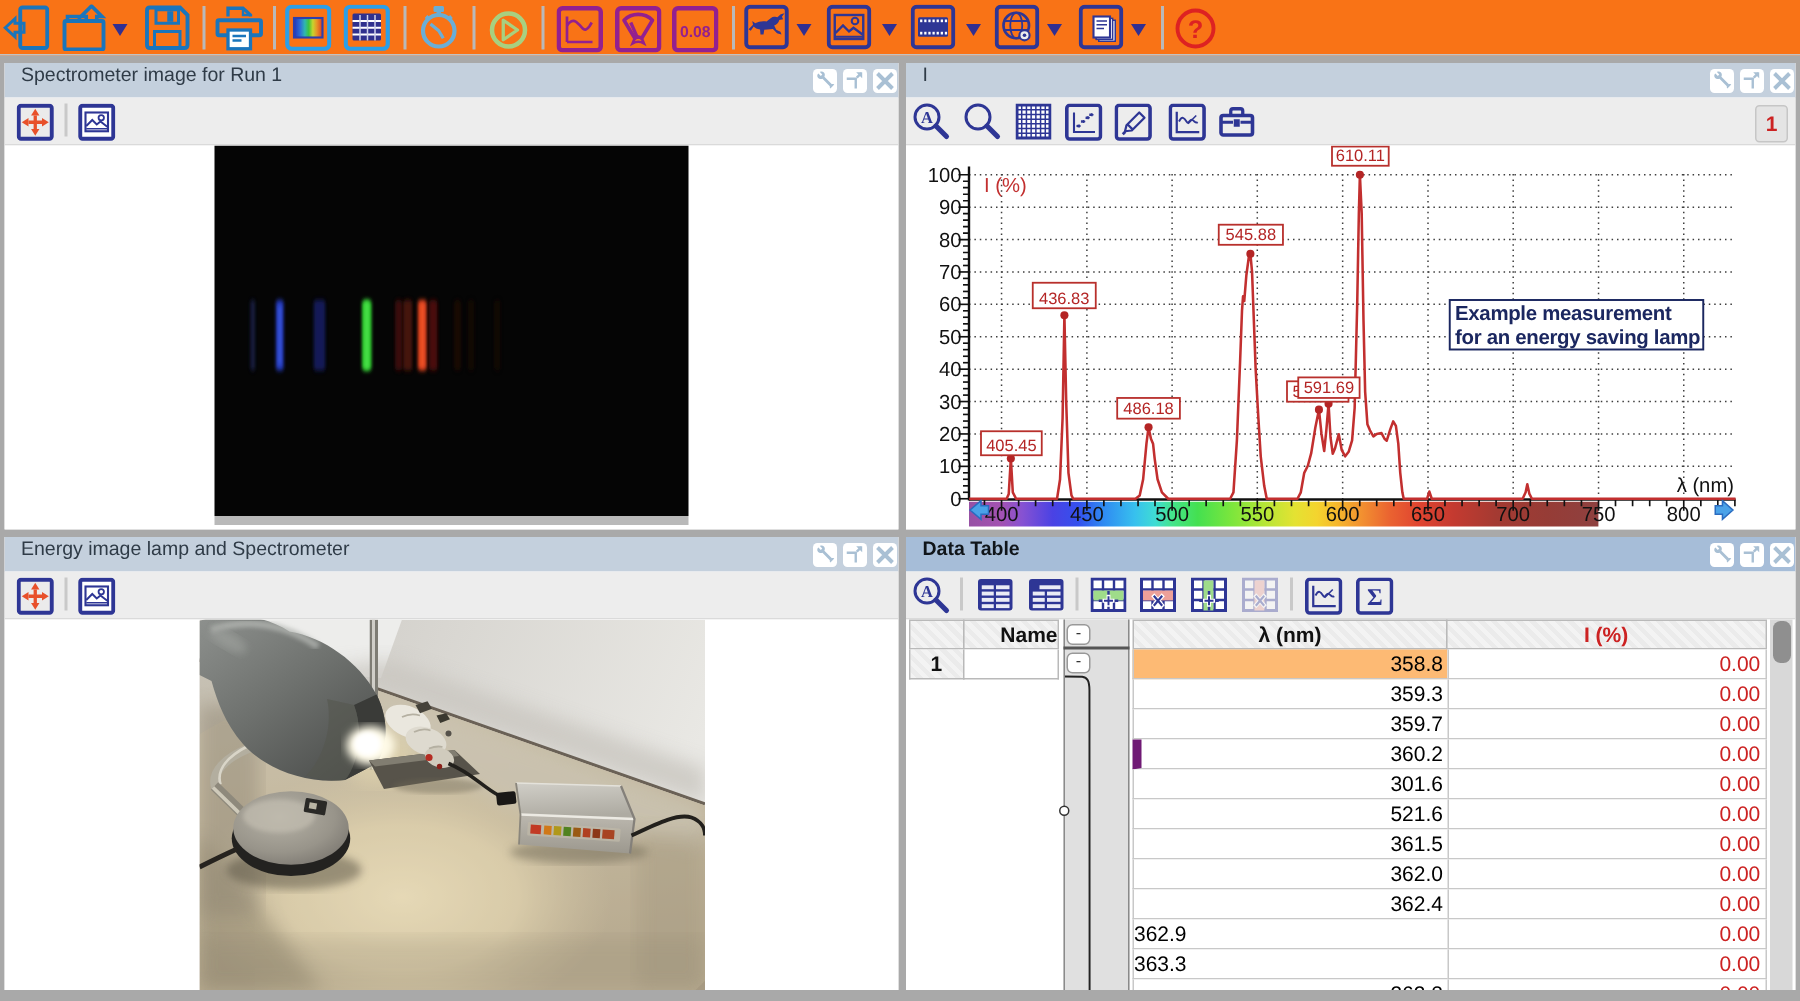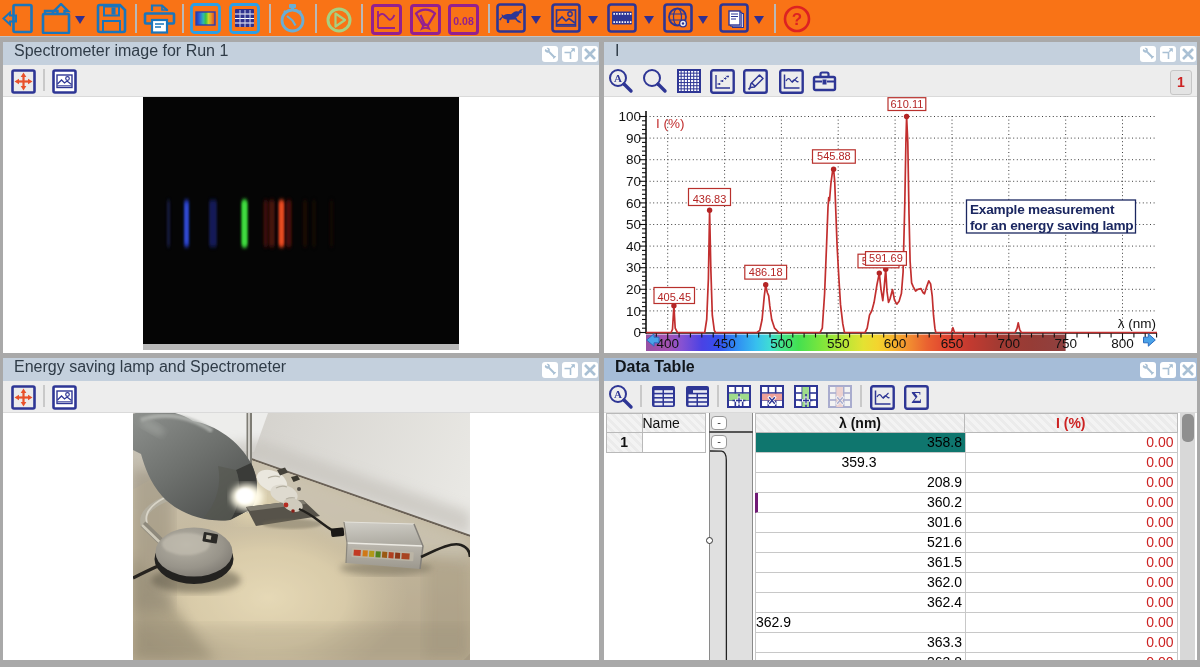--- a/index.html
+++ b/index.html
@@ -1,21 +1,21 @@
 <!DOCTYPE html>
 <html><head><meta charset="utf-8"><style>
 html,body{margin:0;padding:0}
 body{width:1200px;height:667px;background:#a9a9a9;font-family:"Liberation Sans",sans-serif;position:relative;overflow:hidden}
 .abs{position:absolute}
 #maintb{position:absolute;left:0;top:0;width:1200px;height:36px;background:#f97316;border-bottom:1px solid #c2c2c2}
 .sep{position:absolute;top:4px;width:2px;height:29px;background:#b9b9b9}
 .dd{position:absolute;width:0;height:0;border-left:5.5px solid transparent;border-right:5.5px solid transparent;border-top:8px solid #312f91;top:16px}
 .panel{position:absolute;background:#fff;overflow:hidden}
 .ptitle{position:absolute;left:0;right:0;top:0;height:23px;background:#c4d0dd}
-.ptxt{position:absolute;left:11px;top:0;font-size:16px;color:#2f3b47}
+.ptxt{position:absolute;left:11px;top:0;font-size:13px;color:#2f3b47}
 .ptool{position:absolute;left:0;right:0;top:23px;height:31px;background:#ededed;border-bottom:1px solid #dadada}
 .wbtn{position:absolute;top:3.5px;width:16px;height:16px;background:#fff;border-radius:3px}
 .psep{position:absolute;top:4px;width:2px;height:22px;background:#c9c9c9}
 </style></head>
 <body>
 <div id="maintb">
     <svg class="abs" style="left:2px;top:3px" width="31" height="31" viewBox="0 0 31 31">
       <rect x="11.5" y="2" width="18" height="27" rx="1.5" fill="none" stroke="#1a75bc" stroke-width="2.6"></rect>
       <path d="M1.5 15.5 L8 9.5 V12.5 H14 V18.5 H8 V21.5 Z" fill="none" stroke="#1a75bc" stroke-width="2"></path>
     </svg>
@@ -476,21 +476,21 @@
         <path d="M659 337.2 h-5 v-3.4 l-7.3 6.2 7.3 6.2 v-3.4 h5 Z" fill="#4aa2e8" stroke="#2a6cc0" stroke-width="1"></path>
         <path d="M1143.5 337.2 h4.8 v-3.4 l7 6.2 -7 6.2 v-3.4 h-4.8 Z" fill="#4aa2e8" stroke="#2a6cc0" stroke-width="1"></path>
         <rect x="966.5" y="200" width="169" height="33" fill="#fff" stroke="#1b2760" stroke-width="1.3"></rect>
         <text x="970" y="213.5" class="nt">Example measurement</text>
         <text x="970" y="229.5" class="nt">for an energy saving lamp</text>
 </svg>
     </div>
 </div>
 <div class="panel" id="pBL" style="left:3px;top:358px;width:596px;height:302px">
  <div class="ptitle">
-      <span class="ptxt">Energy saving lamp and Spectrometer</span>
+      <span class="ptxt">Energy image lamp and Spectrometer</span>
       <div class="wbtn" style="right:41.5px"><svg width="16" height="16" viewBox="0 0 16 16">
           <path d="M3.2 5.6 C2.6 4.8 2.8 3.6 3.6 3 L5.2 4.6 6.2 3.6 4.6 2 C5.5 1.5 6.6 1.7 7.3 2.4 C8 3.2 8.1 4.3 7.6 5.1 L12.6 10.1 C13.6 9.9 14.2 10.4 14.2 10.4 L11.6 13 C11.6 13 11 12.4 11.2 11.5 L6.3 6.5 C5.3 7 4 6.6 3.2 5.6 Z" fill="#a9c0d4"></path>
         </svg></div>
       <div class="wbtn" style="right:21.5px"><svg width="16" height="16" viewBox="0 0 16 16">
           <path d="M2.5 6.5 H8.5 V13" fill="none" stroke="#a9c0d4" stroke-width="1.6"></path>
           <path d="M9.2 5.8 L12.2 2.8" stroke="#a9c0d4" stroke-width="1.6"></path>
           <path d="M12.8 6.2 V2.2 H8.8 Z" fill="#a9c0d4"></path>
         </svg></div>
       <div class="wbtn" style="right:1.5px"><svg width="16" height="16" viewBox="0 0 16 16">
           <path d="M3 3 L13 13 M13 3 L3 13" stroke="#a9c0d4" stroke-width="2.6"></path>
@@ -752,53 +752,53 @@
         <path d="M7 12 C9 8 10.5 9.5 12 12 C13.5 14.5 14 10 16 11 C17.5 11.8 18 13.5 19.5 12.5" fill="none" stroke="#2e3695" stroke-width="1.3"></path>
         <path d="M13 13.5 L18.5 8" stroke="#2e3695" stroke-width="1.1"></path>
       </svg>
       <svg class="abs" style="left:300px;top:4px" width="25" height="25" viewBox="0 0 25 25">
         <rect x="1.2" y="1.2" width="22.5" height="22.5" rx="2" fill="none" stroke="#2e3695" stroke-width="2.4"></rect>
         <text x="12.5" y="18" font-size="16" font-weight="bold" fill="#2e3695" text-anchor="middle" font-family="Liberation Serif">Σ</text>
       </svg>
     </div>
  <div class="abs" id="brContent" style="left:0;top:55px;right:0;bottom:0;background:#fff">
       <div class="abs" style="left:2px;top:0;width:36.5px;height:19.5px;background:repeating-linear-gradient(45deg,#f3f3f3 0 3px,#ebebeb 3px 6px);border:1px solid #b9b9b9;box-sizing:border-box"></div>
-      <div class="abs" style="left:37.5px;top:0;width:64.5px;height:19.5px;background:repeating-linear-gradient(45deg,#f3f3f3 0 3px,#ebebeb 3px 6px);border:1px solid #b9b9b9;box-sizing:border-box;font-weight:normal;font-size:14px;text-align:left;line-height:18px;color:#111">Name</div>
+      <div class="abs" style="left:37.5px;top:0;width:64.5px;height:19.5px;background:repeating-linear-gradient(45deg,#f3f3f3 0 3px,#ebebeb 3px 6px);border:1px solid #b9b9b9;box-sizing:border-box;font-weight:bold;font-size:14px;text-align:right;line-height:18px;color:#111">Name</div>
       <div class="abs" style="left:151px;top:0;width:210px;height:19.5px;background:repeating-linear-gradient(45deg,#f3f3f3 0 3px,#ebebeb 3px 6px);border:1px solid #b9b9b9;box-sizing:border-box;font-weight:bold;font-size:14px;text-align:center;line-height:18px;color:#111">λ (nm)</div>
       <div class="abs" style="left:360px;top:0;width:213.5px;height:19.5px;background:repeating-linear-gradient(45deg,#f3f3f3 0 3px,#ebebeb 3px 6px);border:1px solid #b9b9b9;box-sizing:border-box;font-weight:bold;font-size:14px;text-align:center;line-height:18px;color:#cc2222">I (%)</div>
       <div class="abs" style="left:2px;top:19.5px;width:36.5px;height:20px;background:repeating-linear-gradient(45deg,#f3f3f3 0 3px,#ebebeb 3px 6px);border:1px solid #b9b9b9;border-top:none;box-sizing:border-box;font-weight:bold;font-size:14px;text-align:center;line-height:19px;color:#111">1</div>
       <div class="abs" style="left:37.5px;top:19.5px;width:64.5px;height:20px;background:#fff;border:1px solid #b9b9b9;border-top:none;box-sizing:border-box"></div>
       <div class="abs" style="left:105px;top:0;width:44px;height:247px;background:#e0e0e0;border-left:1px solid #8a8a8a;border-right:1px solid #8a8a8a;box-sizing:border-box"></div>
       <div class="abs" style="left:105px;top:17.5px;width:44px;height:2px;background:#555"></div>
       <div class="abs" style="left:107px;top:2.5px;background:#fff;border:1px solid #999;border-radius:4px;width:14px;height:12px;font-size:11px;line-height:10px;text-align:center;color:#333">-</div>
       <div class="abs" style="left:107px;top:21.5px;background:#fff;border:1px solid #999;border-radius:4px;width:14px;height:12px;font-size:11px;line-height:10px;text-align:center;color:#333">-</div>
       <svg class="abs" style="left:105px;top:0" width="44" height="247" viewBox="0 0 44 247">
         <path d="M1 38 L12.5 38.2 C16 38.6 17.2 41 17.3 47 L17.4 247" fill="none" stroke="#222" stroke-width="1.3"></path>
       </svg>
       <div class="abs" style="left:101.5px;top:123.5px;width:5px;height:5px;background:#fff;border:1px solid #333;border-radius:50%"></div>
-      <div class="abs" style="left:151px;top:19.5px;width:210px;height:20px;background:#0f766e;border-bottom:1px solid #c8c8c8;border-left:1px solid #c8c8c8;box-sizing:border-box;font-size:14px;text-align:right;padding-right:3px;line-height:19px;color:#000">358.8</div>
+      <div class="abs" style="left:151px;top:19.5px;width:210px;height:20px;background:#fdba74;border-bottom:1px solid #c8c8c8;border-left:1px solid #c8c8c8;box-sizing:border-box;font-size:14px;text-align:right;padding-right:3px;line-height:19px;color:#000">358.8</div>
       <div class="abs" style="left:361px;top:19.5px;width:212.5px;height:20px;background:#fff;border-bottom:1px solid #c8c8c8;border-left:1px solid #c8c8c8;border-right:1px solid #c8c8c8;box-sizing:border-box;font-size:14px;text-align:right;padding-right:3px;line-height:19px;color:#cc2222">0.00</div>
-      <div class="abs" style="left:151px;top:39.5px;width:210px;height:20px;background:#fff;border-bottom:1px solid #c8c8c8;border-left:1px solid #c8c8c8;box-sizing:border-box;font-size:14px;text-align:center;padding-right:3px;line-height:19px;color:#000">359.3</div>
+      <div class="abs" style="left:151px;top:39.5px;width:210px;height:20px;background:#fff;border-bottom:1px solid #c8c8c8;border-left:1px solid #c8c8c8;box-sizing:border-box;font-size:14px;text-align:right;padding-right:3px;line-height:19px;color:#000">359.3</div>
       <div class="abs" style="left:361px;top:39.5px;width:212.5px;height:20px;background:#fff;border-bottom:1px solid #c8c8c8;border-left:1px solid #c8c8c8;border-right:1px solid #c8c8c8;box-sizing:border-box;font-size:14px;text-align:right;padding-right:3px;line-height:19px;color:#cc2222">0.00</div>
-      <div class="abs" style="left:151px;top:59.5px;width:210px;height:20px;background:#fff;border-bottom:1px solid #c8c8c8;border-left:1px solid #c8c8c8;box-sizing:border-box;font-size:14px;text-align:right;padding-right:3px;line-height:19px;color:#000">208.9</div>
+      <div class="abs" style="left:151px;top:59.5px;width:210px;height:20px;background:#fff;border-bottom:1px solid #c8c8c8;border-left:1px solid #c8c8c8;box-sizing:border-box;font-size:14px;text-align:right;padding-right:3px;line-height:19px;color:#000">359.7</div>
       <div class="abs" style="left:361px;top:59.5px;width:212.5px;height:20px;background:#fff;border-bottom:1px solid #c8c8c8;border-left:1px solid #c8c8c8;border-right:1px solid #c8c8c8;box-sizing:border-box;font-size:14px;text-align:right;padding-right:3px;line-height:19px;color:#cc2222">0.00</div>
-      <div class="abs" style="left:151px;top:79.5px;width:210px;height:20px;background:#fff;border-bottom:1px solid #c8c8c8;border-left:3px solid #701a75;box-sizing:border-box;font-size:14px;text-align:right;padding-right:3px;line-height:19px;color:#000">360.2</div>
+      <div class="abs" style="left:151px;top:79.5px;width:210px;height:20px;background:#fff;border-bottom:1px solid #c8c8c8;border-left:6px solid #701a75;box-sizing:border-box;font-size:14px;text-align:right;padding-right:3px;line-height:19px;color:#000">360.2</div>
       <div class="abs" style="left:361px;top:79.5px;width:212.5px;height:20px;background:#fff;border-bottom:1px solid #c8c8c8;border-left:1px solid #c8c8c8;border-right:1px solid #c8c8c8;box-sizing:border-box;font-size:14px;text-align:right;padding-right:3px;line-height:19px;color:#cc2222">0.00</div>
       <div class="abs" style="left:151px;top:99.5px;width:210px;height:20px;background:#fff;border-bottom:1px solid #c8c8c8;border-left:1px solid #c8c8c8;box-sizing:border-box;font-size:14px;text-align:right;padding-right:3px;line-height:19px;color:#000">301.6</div>
       <div class="abs" style="left:361px;top:99.5px;width:212.5px;height:20px;background:#fff;border-bottom:1px solid #c8c8c8;border-left:1px solid #c8c8c8;border-right:1px solid #c8c8c8;box-sizing:border-box;font-size:14px;text-align:right;padding-right:3px;line-height:19px;color:#cc2222">0.00</div>
       <div class="abs" style="left:151px;top:119.5px;width:210px;height:20px;background:#fff;border-bottom:1px solid #c8c8c8;border-left:1px solid #c8c8c8;box-sizing:border-box;font-size:14px;text-align:right;padding-right:3px;line-height:19px;color:#000">521.6</div>
       <div class="abs" style="left:361px;top:119.5px;width:212.5px;height:20px;background:#fff;border-bottom:1px solid #c8c8c8;border-left:1px solid #c8c8c8;border-right:1px solid #c8c8c8;box-sizing:border-box;font-size:14px;text-align:right;padding-right:3px;line-height:19px;color:#cc2222">0.00</div>
       <div class="abs" style="left:151px;top:139.5px;width:210px;height:20px;background:#fff;border-bottom:1px solid #c8c8c8;border-left:1px solid #c8c8c8;box-sizing:border-box;font-size:14px;text-align:right;padding-right:3px;line-height:19px;color:#000">361.5</div>
       <div class="abs" style="left:361px;top:139.5px;width:212.5px;height:20px;background:#fff;border-bottom:1px solid #c8c8c8;border-left:1px solid #c8c8c8;border-right:1px solid #c8c8c8;box-sizing:border-box;font-size:14px;text-align:right;padding-right:3px;line-height:19px;color:#cc2222">0.00</div>
       <div class="abs" style="left:151px;top:159.5px;width:210px;height:20px;background:#fff;border-bottom:1px solid #c8c8c8;border-left:1px solid #c8c8c8;box-sizing:border-box;font-size:14px;text-align:right;padding-right:3px;line-height:19px;color:#000">362.0</div>
       <div class="abs" style="left:361px;top:159.5px;width:212.5px;height:20px;background:#fff;border-bottom:1px solid #c8c8c8;border-left:1px solid #c8c8c8;border-right:1px solid #c8c8c8;box-sizing:border-box;font-size:14px;text-align:right;padding-right:3px;line-height:19px;color:#cc2222">0.00</div>
       <div class="abs" style="left:151px;top:179.5px;width:210px;height:20px;background:#fff;border-bottom:1px solid #c8c8c8;border-left:1px solid #c8c8c8;box-sizing:border-box;font-size:14px;text-align:right;padding-right:3px;line-height:19px;color:#000">362.4</div>
       <div class="abs" style="left:361px;top:179.5px;width:212.5px;height:20px;background:#fff;border-bottom:1px solid #c8c8c8;border-left:1px solid #c8c8c8;border-right:1px solid #c8c8c8;box-sizing:border-box;font-size:14px;text-align:right;padding-right:3px;line-height:19px;color:#cc2222">0.00</div>
       <div class="abs" style="left:151px;top:199.5px;width:210px;height:20px;background:#fff;border-bottom:1px solid #c8c8c8;border-left:1px solid #c8c8c8;box-sizing:border-box;font-size:14px;text-align:left;padding-right:3px;line-height:19px;color:#000">362.9</div>
       <div class="abs" style="left:361px;top:199.5px;width:212.5px;height:20px;background:#fff;border-bottom:1px solid #c8c8c8;border-left:1px solid #c8c8c8;border-right:1px solid #c8c8c8;box-sizing:border-box;font-size:14px;text-align:right;padding-right:3px;line-height:19px;color:#cc2222">0.00</div>
-      <div class="abs" style="left:151px;top:219.5px;width:210px;height:20px;background:#fff;border-bottom:1px solid #c8c8c8;border-left:1px solid #c8c8c8;box-sizing:border-box;font-size:14px;text-align:right;padding-right:3px;line-height:19px;color:#000">363.3</div>
+      <div class="abs" style="left:151px;top:219.5px;width:210px;height:20px;background:#fff;border-bottom:1px solid #c8c8c8;border-left:1px solid #c8c8c8;box-sizing:border-box;font-size:14px;text-align:left;padding-right:3px;line-height:19px;color:#000">363.3</div>
       <div class="abs" style="left:361px;top:219.5px;width:212.5px;height:20px;background:#fff;border-bottom:1px solid #c8c8c8;border-left:1px solid #c8c8c8;border-right:1px solid #c8c8c8;box-sizing:border-box;font-size:14px;text-align:right;padding-right:3px;line-height:19px;color:#cc2222">0.00</div>
       <div class="abs" style="left:151px;top:239.5px;width:210px;height:20px;background:#fff;border-bottom:1px solid #c8c8c8;border-left:1px solid #c8c8c8;box-sizing:border-box;font-size:14px;text-align:right;padding-right:3px;line-height:19px;color:#000">363.8</div>
       <div class="abs" style="left:361px;top:239.5px;width:212.5px;height:20px;background:#fff;border-bottom:1px solid #c8c8c8;border-left:1px solid #c8c8c8;border-right:1px solid #c8c8c8;box-sizing:border-box;font-size:14px;text-align:right;padding-right:3px;line-height:19px;color:#cc2222">0.00</div>
       <div class="abs" style="left:576px;top:0;width:15px;height:247px;background:#d8d8d8"></div>
       <div class="abs" style="left:577.5px;top:0.5px;width:12px;height:28px;background:#8f8f8f;border-radius:5px"></div>
     </div>
 </div>
 
 </body></html>

